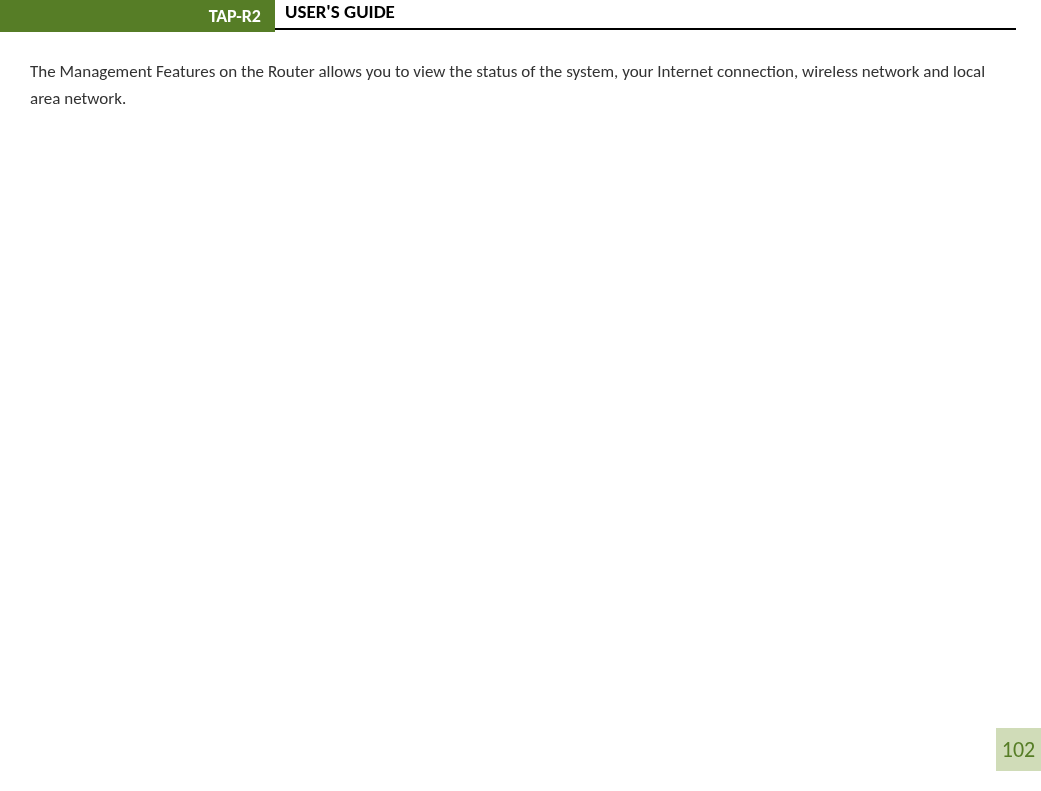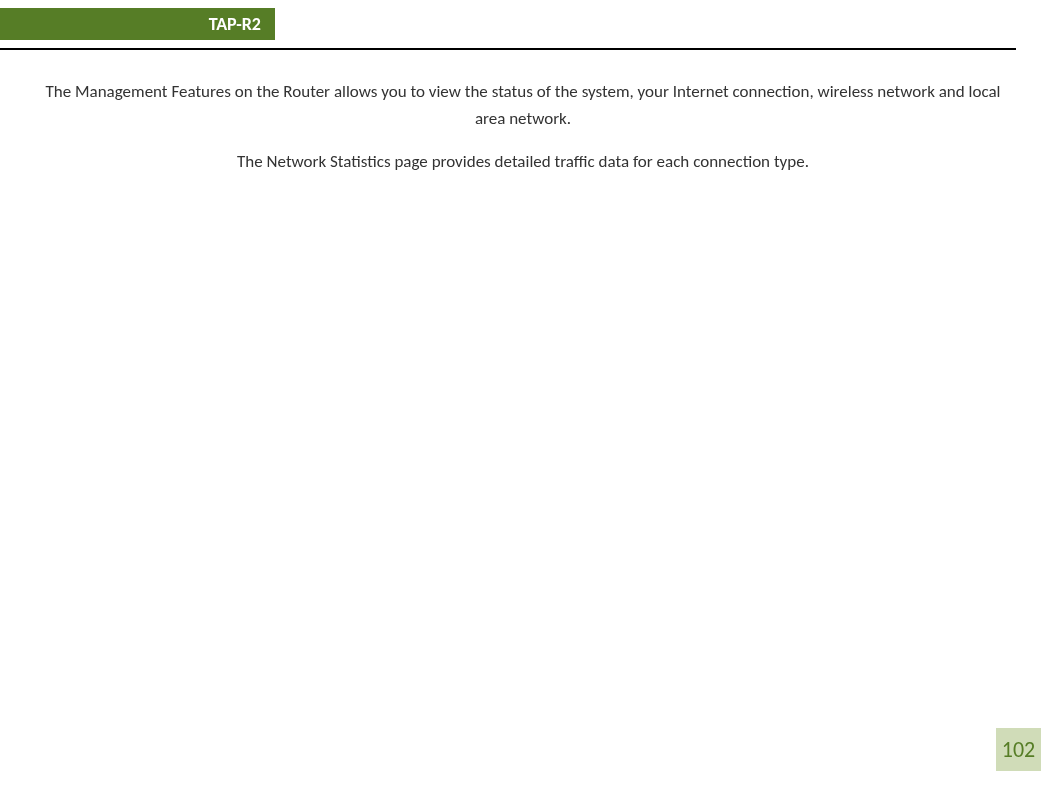--- a/index.html
+++ b/index.html
@@ -9,22 +9,22 @@
     }
     body {
       width: 1041px;
       height: 791px;
       font-family: Calibri, Arial, sans-serif;
       background: #ffffff;
       position: relative;
     }
     .header {
       display: flex;
-      align-items: center;
-      height: 50px;
+      align-items: flex-start;
+      height: 30px;
       border-bottom: 2px solid #000000;
       margin-right: 25px;
     }
     .header-badge {
       background: #567d26;
       color: #ffffff;
       font-weight: bold;
       font-size: 18px;
       padding: 5px 14px;
       display: flex;
@@ -48,39 +48,38 @@
       font-style: italic;
       font-weight: bold;
       font-size: 21px;
       margin-bottom: 40px;
     }
     .paragraph {
       color: #333333;
       font-size: 17px;
       line-height: 1.6;
       margin-bottom: 16px;
-      text-align: center;
     }
     .page-number-badge {
       position: absolute;
       bottom: 20px;
       right: 0;
       background: #d0dcb8;
       color: #567d26;
       font-size: 22px;
       padding: 8px 2px;
       min-width: 45px;
       text-align: center;
     }
   </style>
 </head>
 <body>
 
 <div class="header">
   <div class="header-badge">TAP-R2</div>
+  <div class="header-title">USER'S GUIDE</div>
 </div>
 
 <div class="content">
   <p class="paragraph">The Management Features on the Router allows you to view the status of the system, your Internet connection, wireless network and local area network.</p>
-  <p class="paragraph">The Network Statistics page provides detailed traffic data for each connection type.</p>
 </div>
 
 <div class="page-number-badge">102</div>
 
 </body></html>

